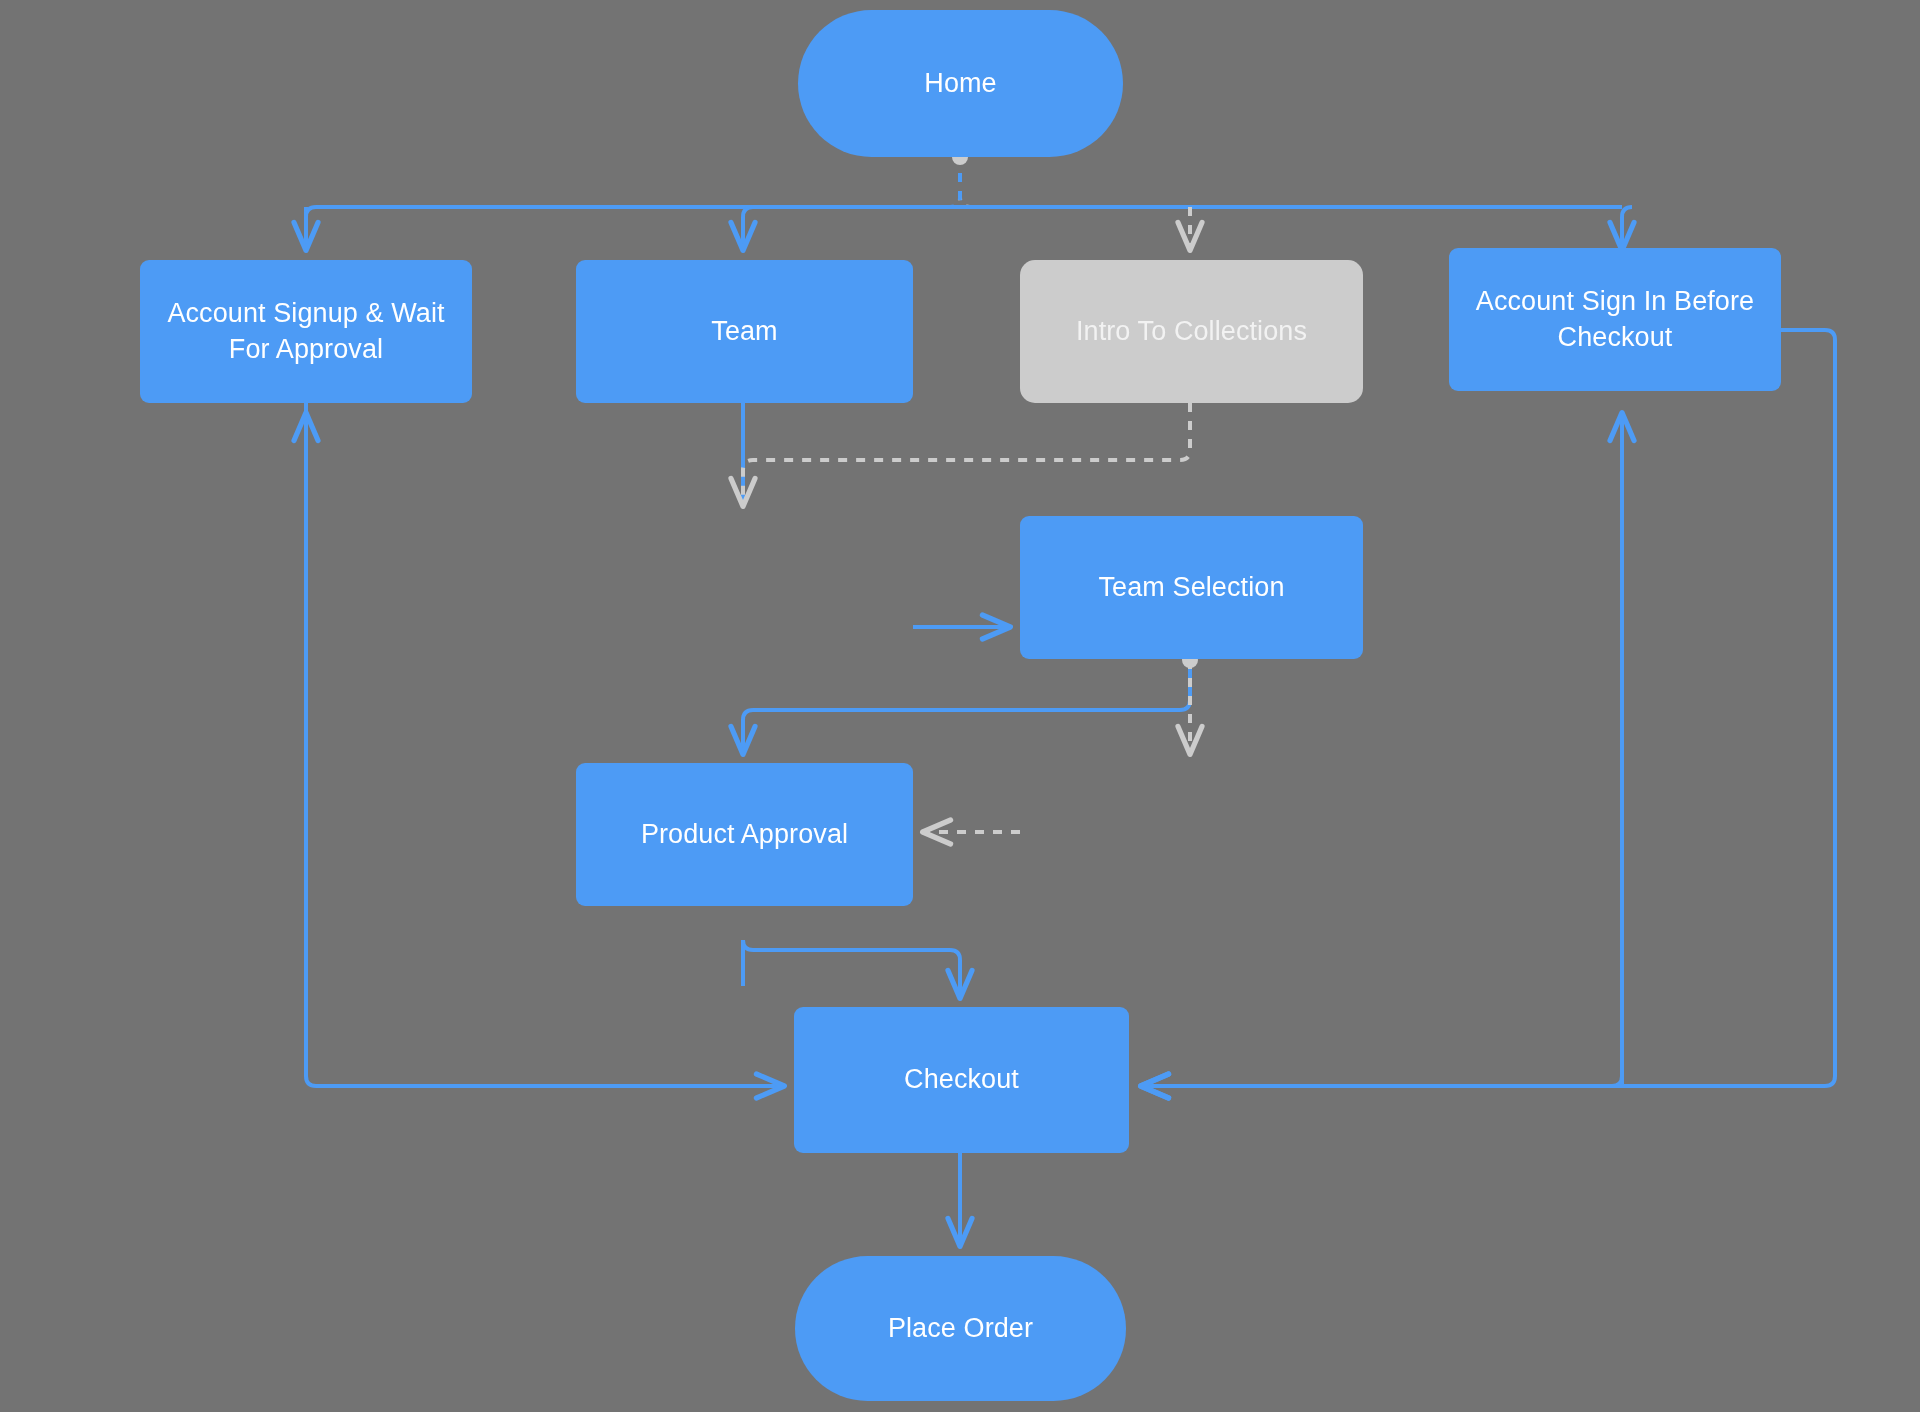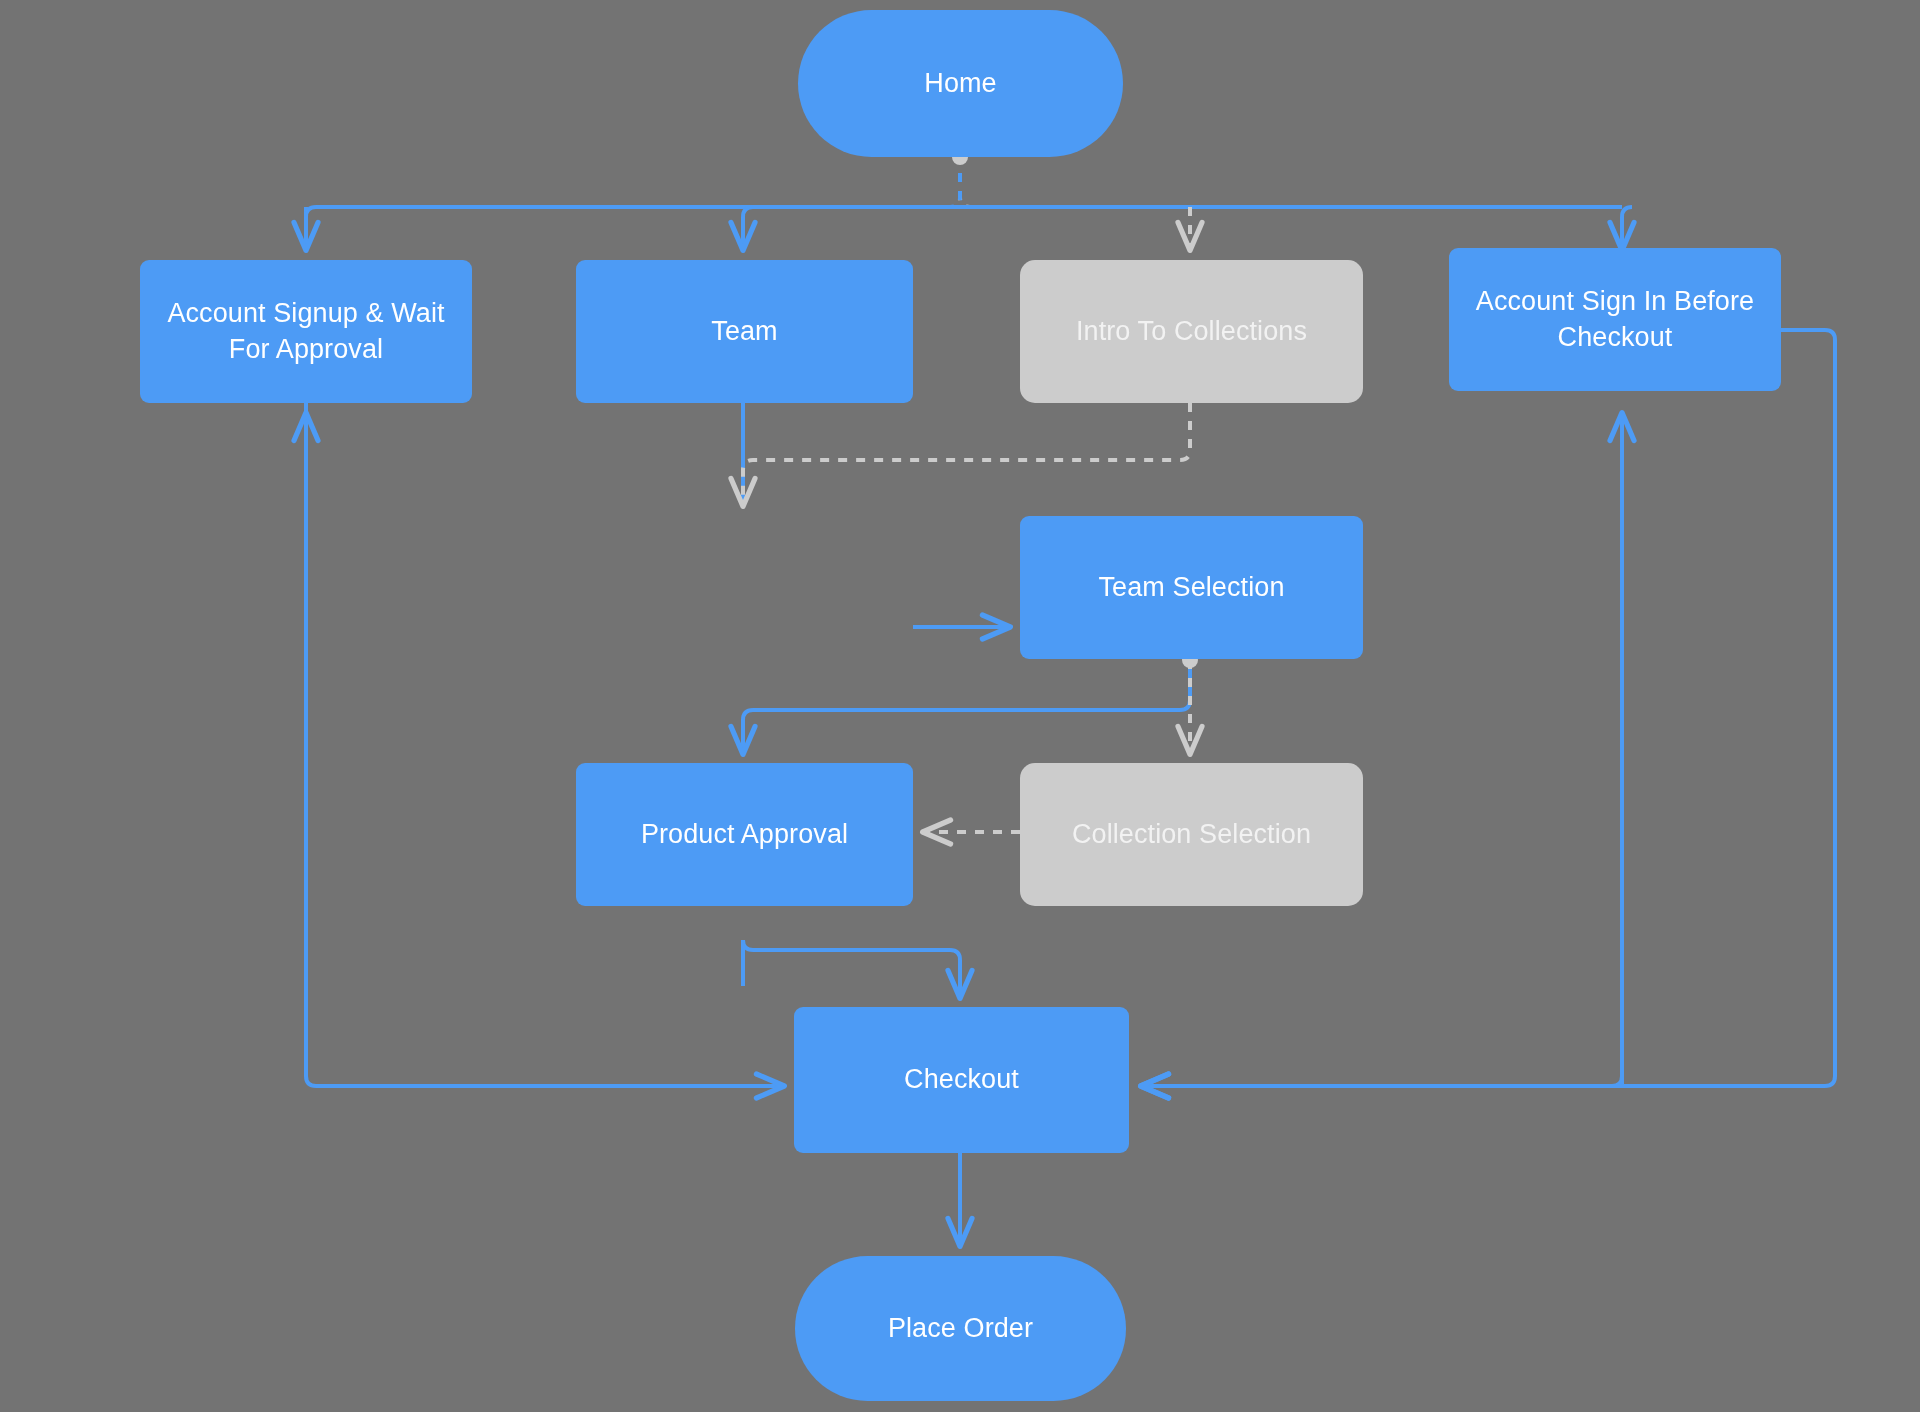--- a/index.html
+++ b/index.html
@@ -155,23 +155,20 @@
 
 
   <div class="node primary" style="left:1020px; top:516px; width:343px; height:143px;text-align:center;">
     <span class="node-label">Team Selection</span>
   </div>
 
   <div class="node primary" style="left:576px; top:763px; width:337px; height:143px;">
     <span class="node-label">Product Approval</span>
   </div>
 
-  <div class="node muted" style="left:1020px; top:763px; width:343px; height:143px;">
-    <span class="node-label">Collection Selection</span>
-  </div>
 
   <div class="node primary" style="left:794px; top:1007px; width:335px; height:146px;">
     <span class="node-label">Checkout</span>
   </div>
 
   <div class="node terminal" style="left:795px; top:1256px; width:331px; height:145px;">
     <span class="node-label">Place Order</span>
   </div>
 
 </div>

